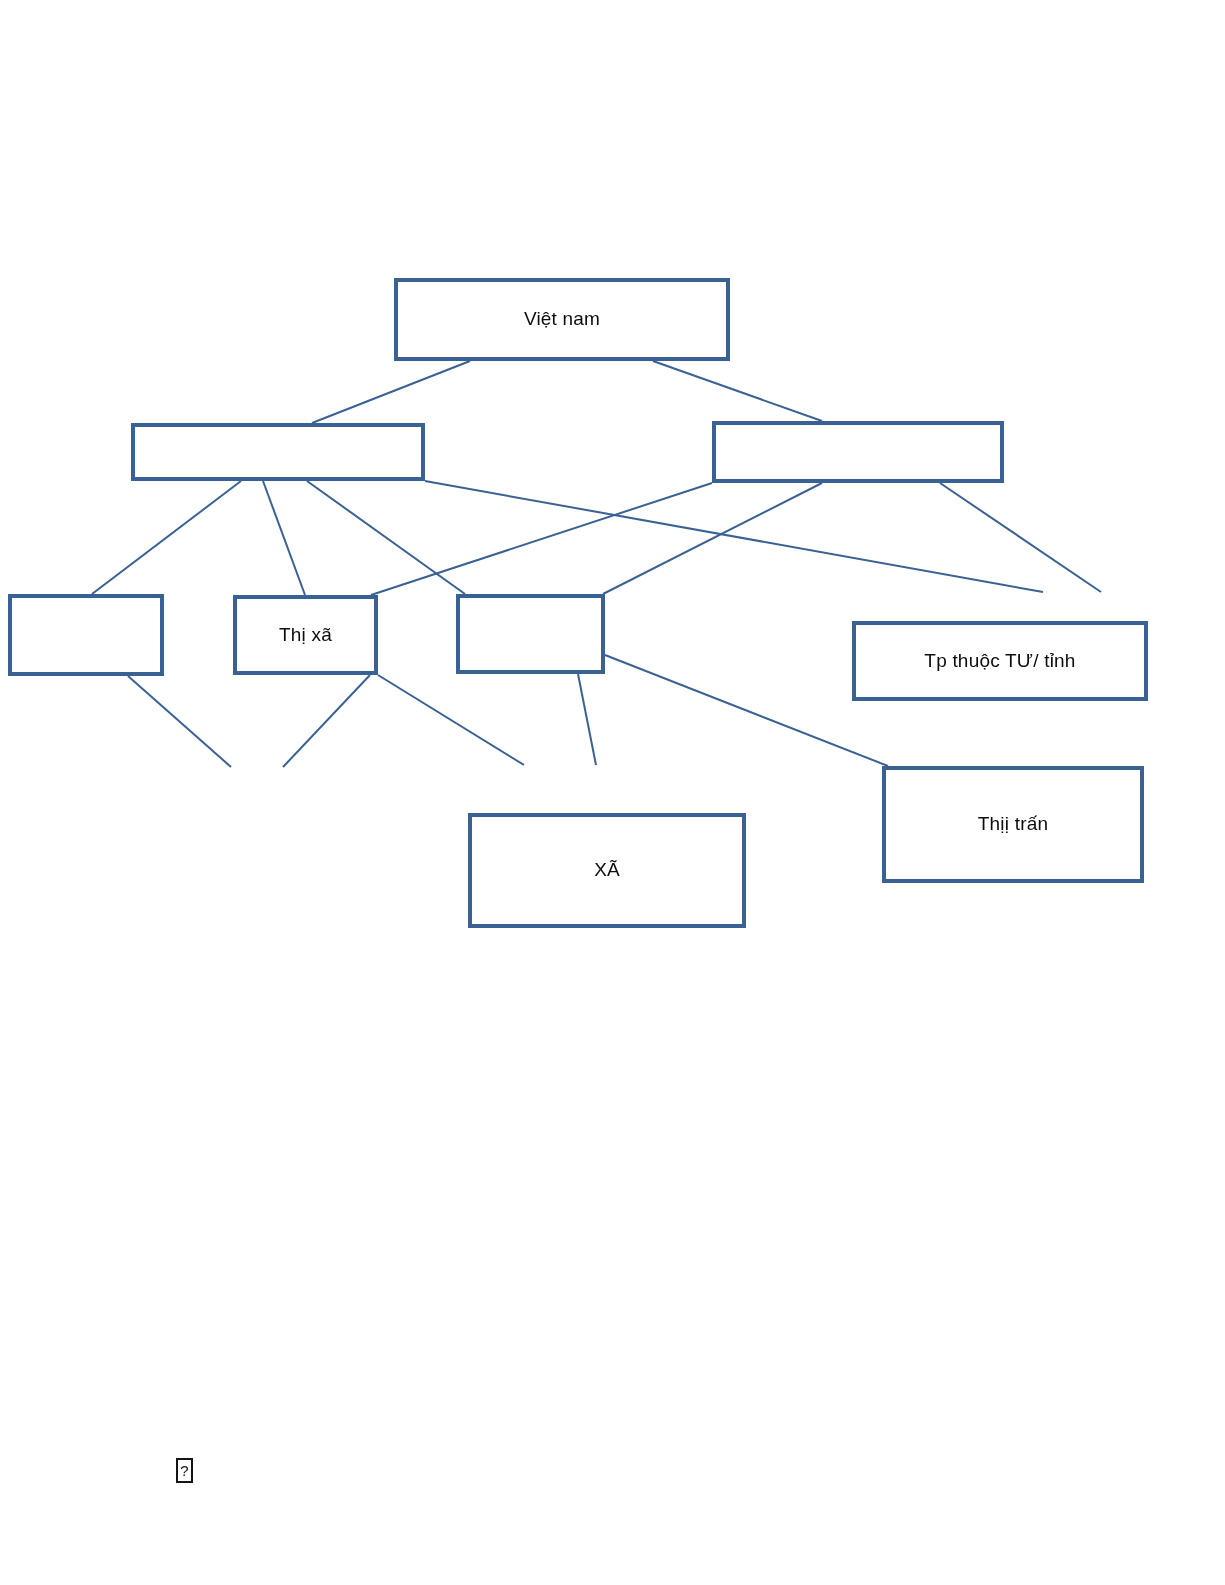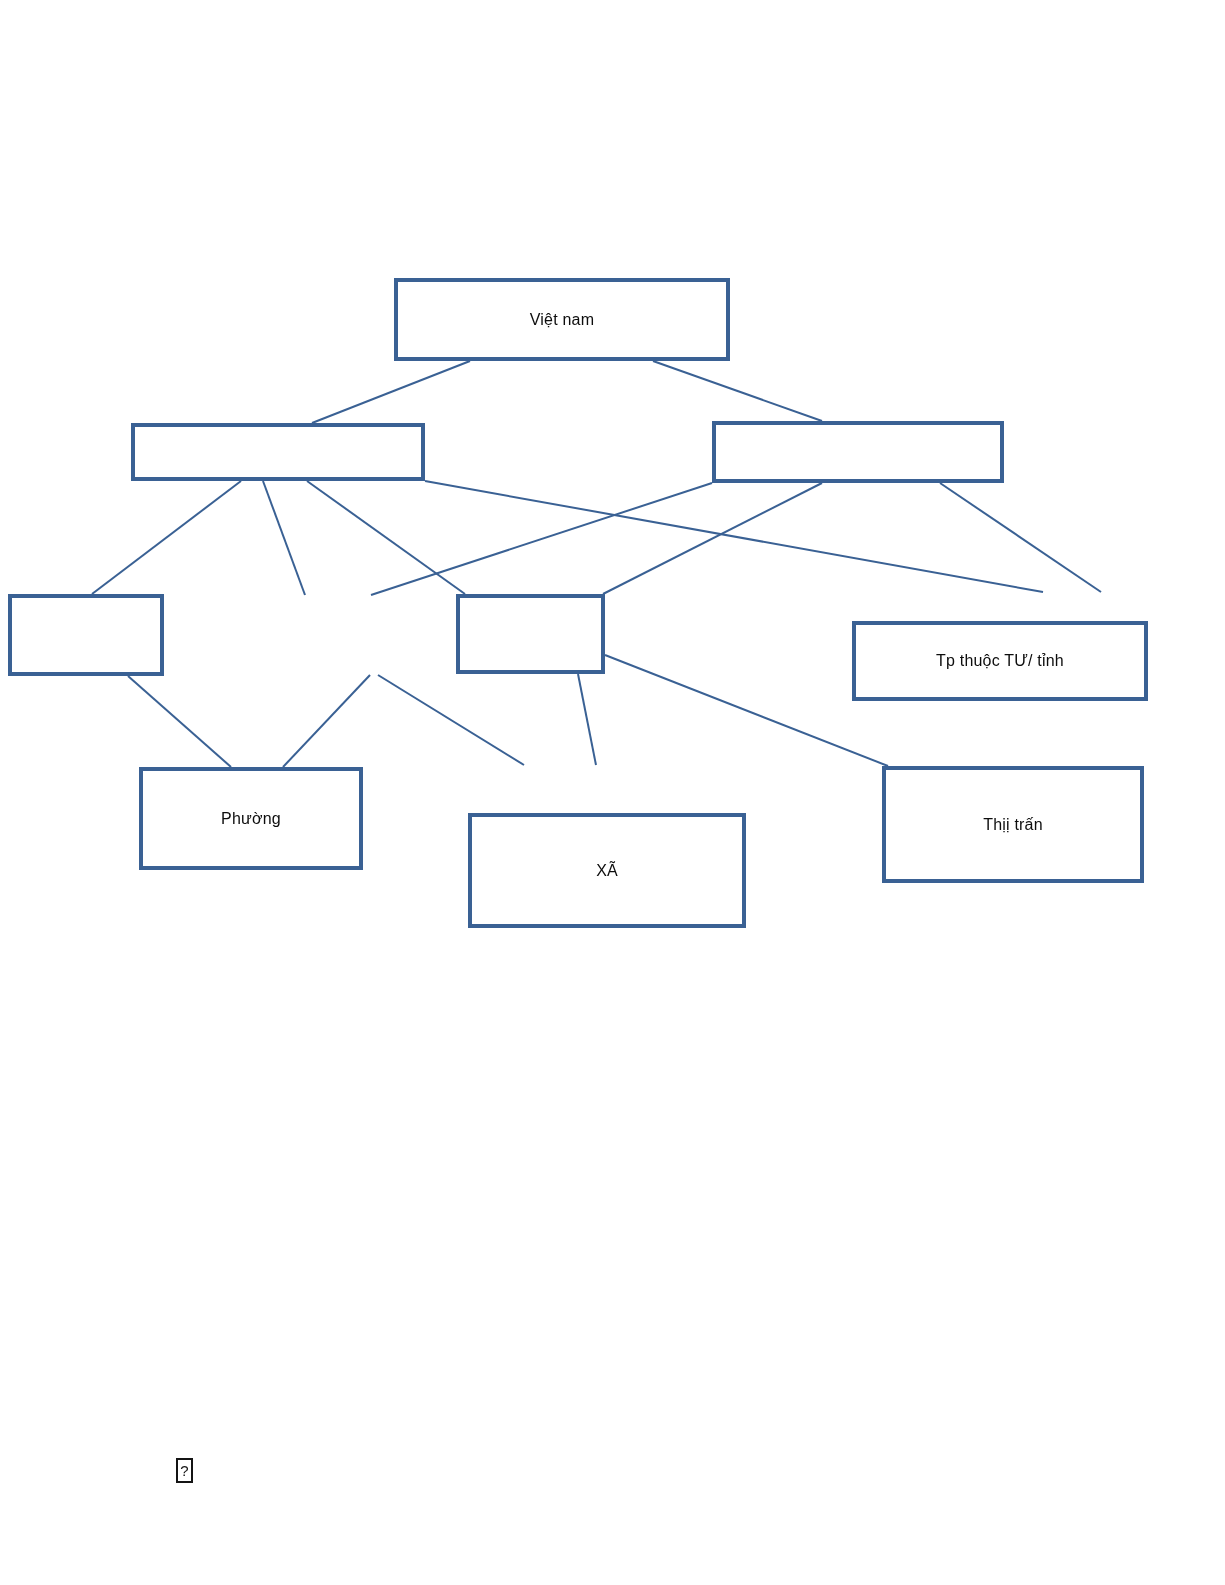--- a/index.html
+++ b/index.html
@@ -29,21 +29,21 @@
     box-sizing: border-box;
     background: #ffffff;
     border: 4px solid #3a6194;
     display: flex;
     align-items: center;
     justify-content: center;
     z-index: 3;
   }
   .node-label {
     font-family: "Liberation Sans", sans-serif;
-    font-size: 16px;
+    font-size: 19px;
     color: #0d0d0d;
     text-align: right;
     line-height: 1.2;
     white-space: nowrap;
     letter-spacing: 0.2px;
   }
   .tofu {
     position: absolute;
     box-sizing: border-box;
     border: 2px solid #141414;
@@ -87,30 +87,30 @@
   <div class="node" style="left: 131px; top: 423px; width: 294px; height: 58px; border-color: rgb(58, 97, 148);">
     <span class="node-label"></span>
   </div>
   <div class="node" style="left: 712px; top: 421px; width: 292px; height: 62px; border-color: rgb(58, 97, 148);">
     <span class="node-label"></span>
   </div>
 
   <div class="node" style="left: 8px; top: 594px; width: 156px; height: 82px; border-color: rgb(58, 97, 148);">
     <span class="node-label"></span>
   </div>
+  <div class="node" style="left: 233px; top: 595px; width: 145px; height: 80px; border-color: rgb(58, 97, 148);">
+    <span class="node-label">Thị xã</span>
+  </div>
   <div class="node" style="left: 456px; top: 594px; width: 149px; height: 80px; border-color: rgb(58, 97, 148);">
     <span class="node-label"></span>
   </div>
   <div class="node" style="left: 852px; top: 592px; width: 296px; height: 80px; border-color: rgb(58, 97, 148); margin-top: 29px;">
     <span class="node-label">Tp thuộc TƯ/ tỉnh</span>
   </div>
 
-  <div class="node" style="left: 139px; top: 767px; width: 224px; height: 103px; border-color: rgb(58, 97, 148);">
-    <span class="node-label">Phường</span>
-  </div>
   <div class="node" style="left: 468px; top: 765px; width: 278px; height: 115px; border-color: rgb(58, 97, 148); margin-top: 48px;">
     <span class="node-label">XÃ</span>
   </div>
   <div class="node" style="left: 882px; top: 766px; width: 262px; height: 117px; border-color: rgb(58, 97, 148);">
     <span class="node-label">Thịị trấn</span>
   </div>
 
   <div class="tofu" style="left:176px; top:1458px; width:17px; height:25px;">?</div>
 
 </div>

